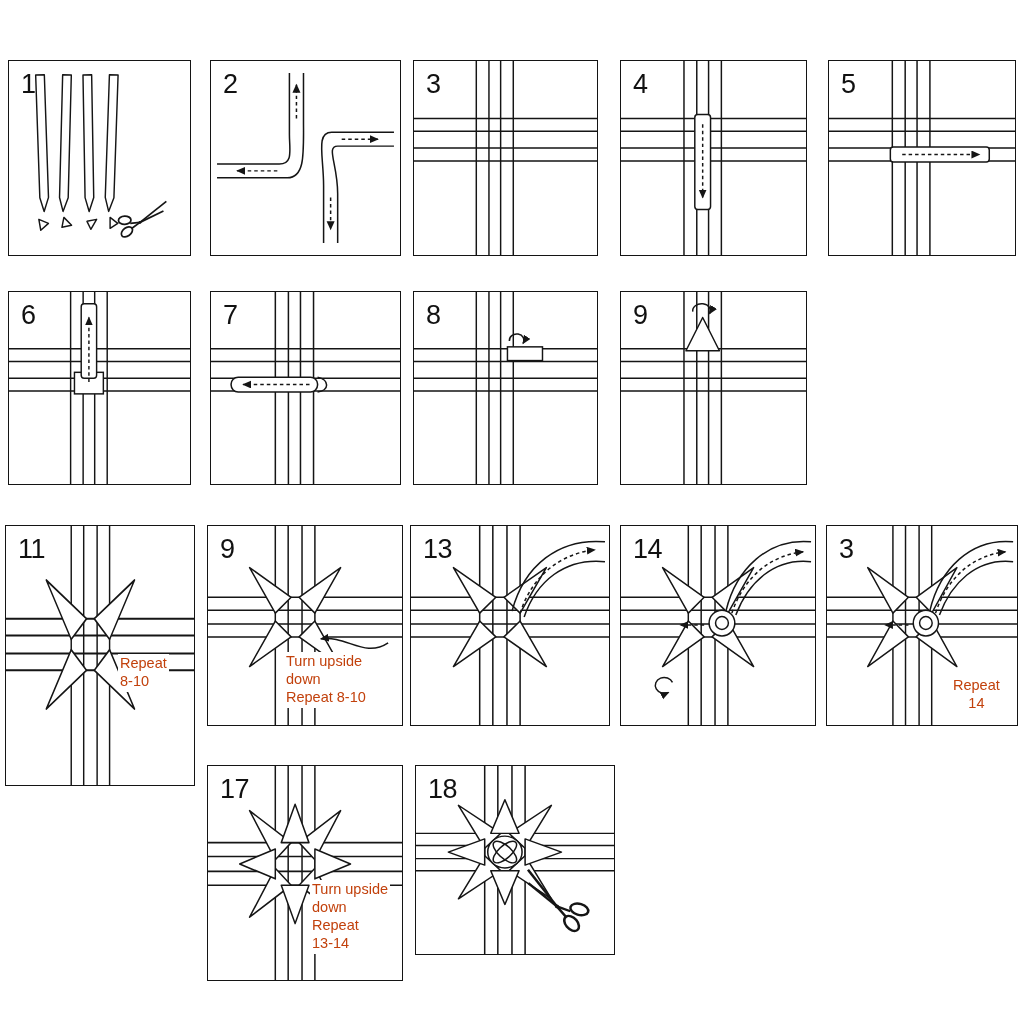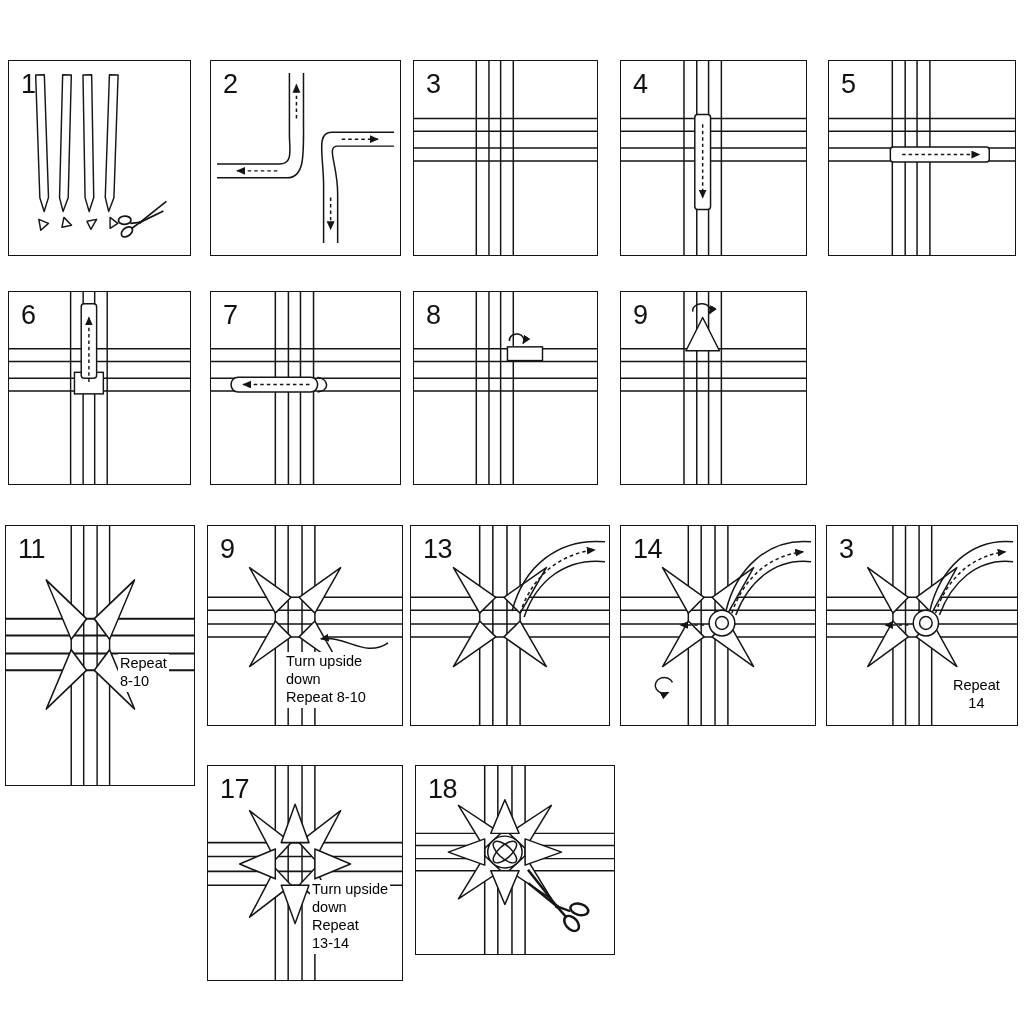--- a/index.html
+++ b/index.html
@@ -1,21 +1,21 @@
 <!DOCTYPE html>
 <html><head>
 <meta charset="utf-8">
 <style>
   html,body { margin:0; padding:0; background:#ffffff; }
   body { width:1024px; height:1024px; font-family:"Liberation Sans",sans-serif; }
   .board { position:relative; width:1024px; height:1024px; background:#ffffff; overflow:hidden; }
   .panel { position:absolute; border:1.7px solid #141414; background:#ffffff; box-sizing:border-box; }
   .panel svg.art { position:absolute; left:0; top:0; width:100%; height:100%; display:block; }
   .num { position:absolute; top:8px; left:12px; font-size:27px; font-weight:500; color:#111111; z-index:2; letter-spacing:-0.5px; }
-  .note { position:absolute; font-size:14.5px; line-height:1.24; color:#000000; white-space:pre-line; z-index:2; background:#ffffff; padding:1px 2px; }
+  .note { position:absolute; font-size:14.5px; line-height:1.24; color:#c2410c; white-space:pre-line; z-index:2; background:#ffffff; padding:1px 2px; }
   .ln   { stroke:#151515; stroke-width:1.5; fill:none; }
   .wfill{ stroke:#151515; stroke-width:1.5; fill:#ffffff; }
   .dash { stroke:#151515; stroke-width:1.5; fill:none; stroke-dasharray:3.5 3; marker-end:url(#ah); }
   .arr  { stroke:#151515; stroke-width:1.5; fill:none; marker-end:url(#ah); }
 </style>
 </head>
 <body>
 
 <svg width="0" height="0" style="position:absolute" aria-hidden="true">
   <defs>

